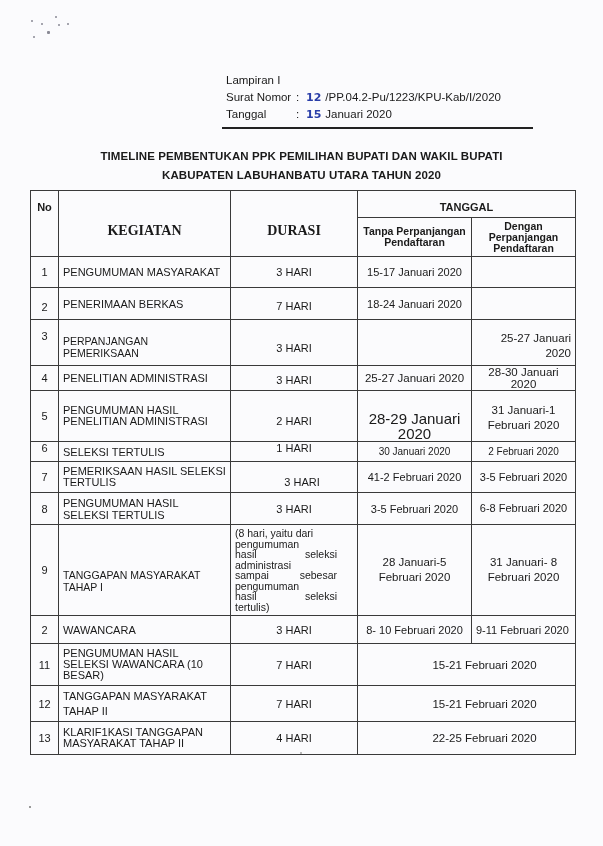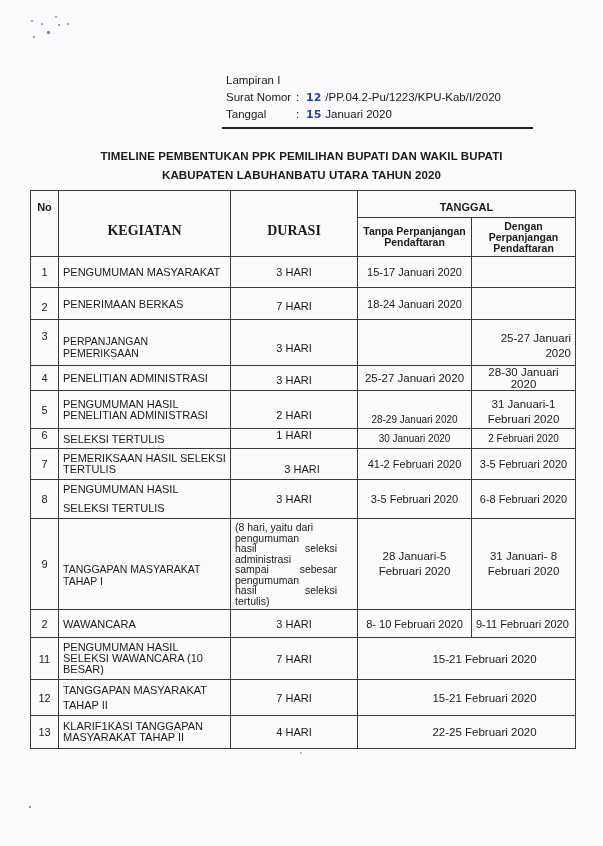--- a/index.html
+++ b/index.html
@@ -108,40 +108,40 @@
     <td class="no">4</td>
     <td class="l" style="line-height:11px">PENELITIAN ADMINISTRASI</td>
     <td class="c" style="padding-top:4px">3 HARI</td>
     <td class="c" style="font-size:11.5px;line-height:12px">25-27 Januari 2020</td>
     <td class="c" style="font-size:11.5px;line-height:12px">28-30 Januari 2020</td>
   </tr>
   <tr style="height:38px">
     <td class="no">5</td>
     <td class="l" style="line-height:11px">PENGUMUMAN HASIL PENELITIAN ADMINISTRASI</td>
     <td class="c" style="padding-top:10px">2 HARI</td>
-    <td class="c" style="font-size:10px;line-height:15px;padding-top:20px">28-29 Januari 2020</td>
+    <td class="c" style="font-size:15px;line-height:15px;padding-top:20px">28-29 Januari 2020</td>
     <td class="c" style="font-size:11.5px;line-height:15px;padding-top:4px">31 Januari-1 Februari 2020</td>
   </tr>
   <tr style="height:20px">
     <td class="no" style="vertical-align:top">6</td>
     <td class="l">SELEKSI TERTULIS</td>
     <td class="c" style="vertical-align:top">1 HARI</td>
     <td class="c small">30 Januari 2020</td>
     <td class="c small">2 Februari 2020</td>
   </tr>
   <tr style="height:31px">
     <td class="no">7</td>
     <td class="l" style="line-height:11px;vertical-align:top;padding-top:4px">PEMERIKSAAN HASIL SELEKSI TERTULIS</td>
     <td class="c" style="padding-top:10px;padding-left:20px">3 HARI</td>
     <td class="c">41-2 Februari 2020</td>
     <td class="c">3-5 Februari 2020</td>
   </tr>
   <tr style="height:32px">
     <td class="no">8</td>
-    <td class="l" style="line-height:19px">PENGUMUMAN HASIL SELEKSI TERTULIS</td>
+    <td class="l" style="line-height:12px">PENGUMUMAN HASIL SELEKSI TERTULIS</td>
     <td class="c">3 HARI</td>
     <td class="c">3-5 Februari 2020</td>
     <td class="c" style="line-height:15px">6-8 Februari 2020</td>
   </tr>
   <tr style="height:91px">
     <td class="no">9</td>
     <td class="l" style="font-size:10.5px;padding-top:22px">TANGGAPAN MASYARAKAT TAHAP I</td>
     <td class="dur-long">
       <span style="display:block">(8 hari, yaitu dari</span>
       <span style="display:block">pengumuman</span>

